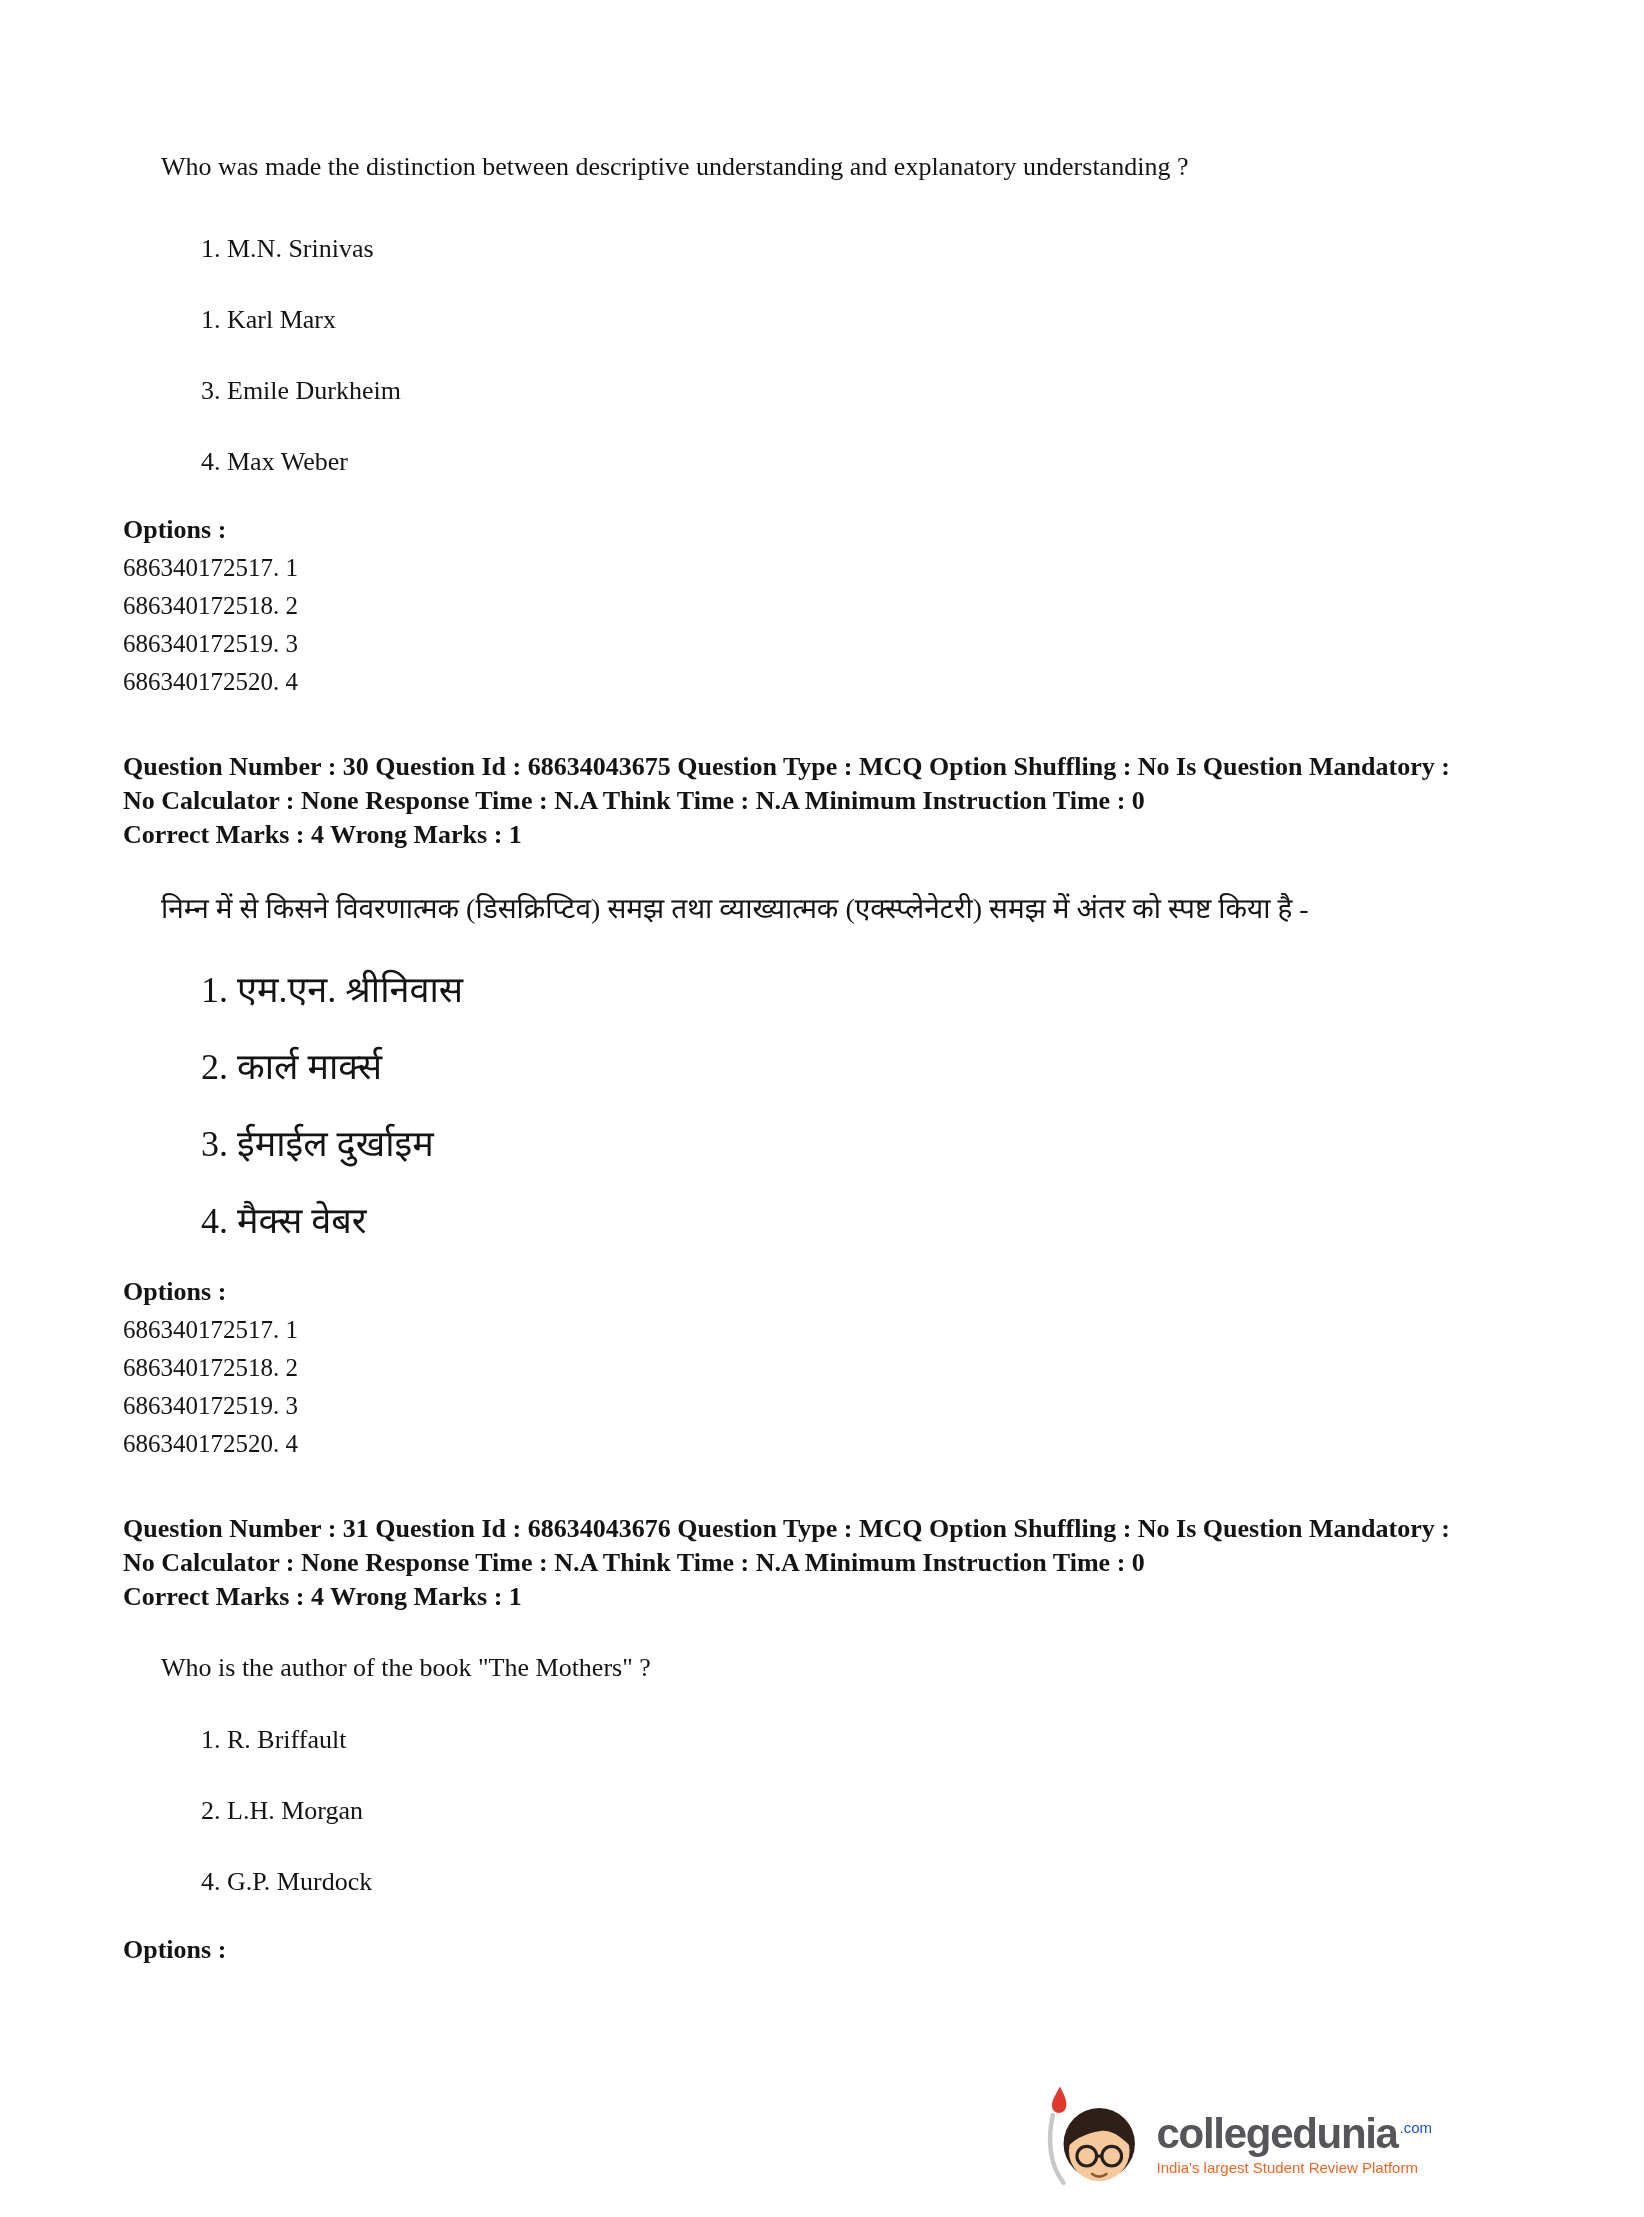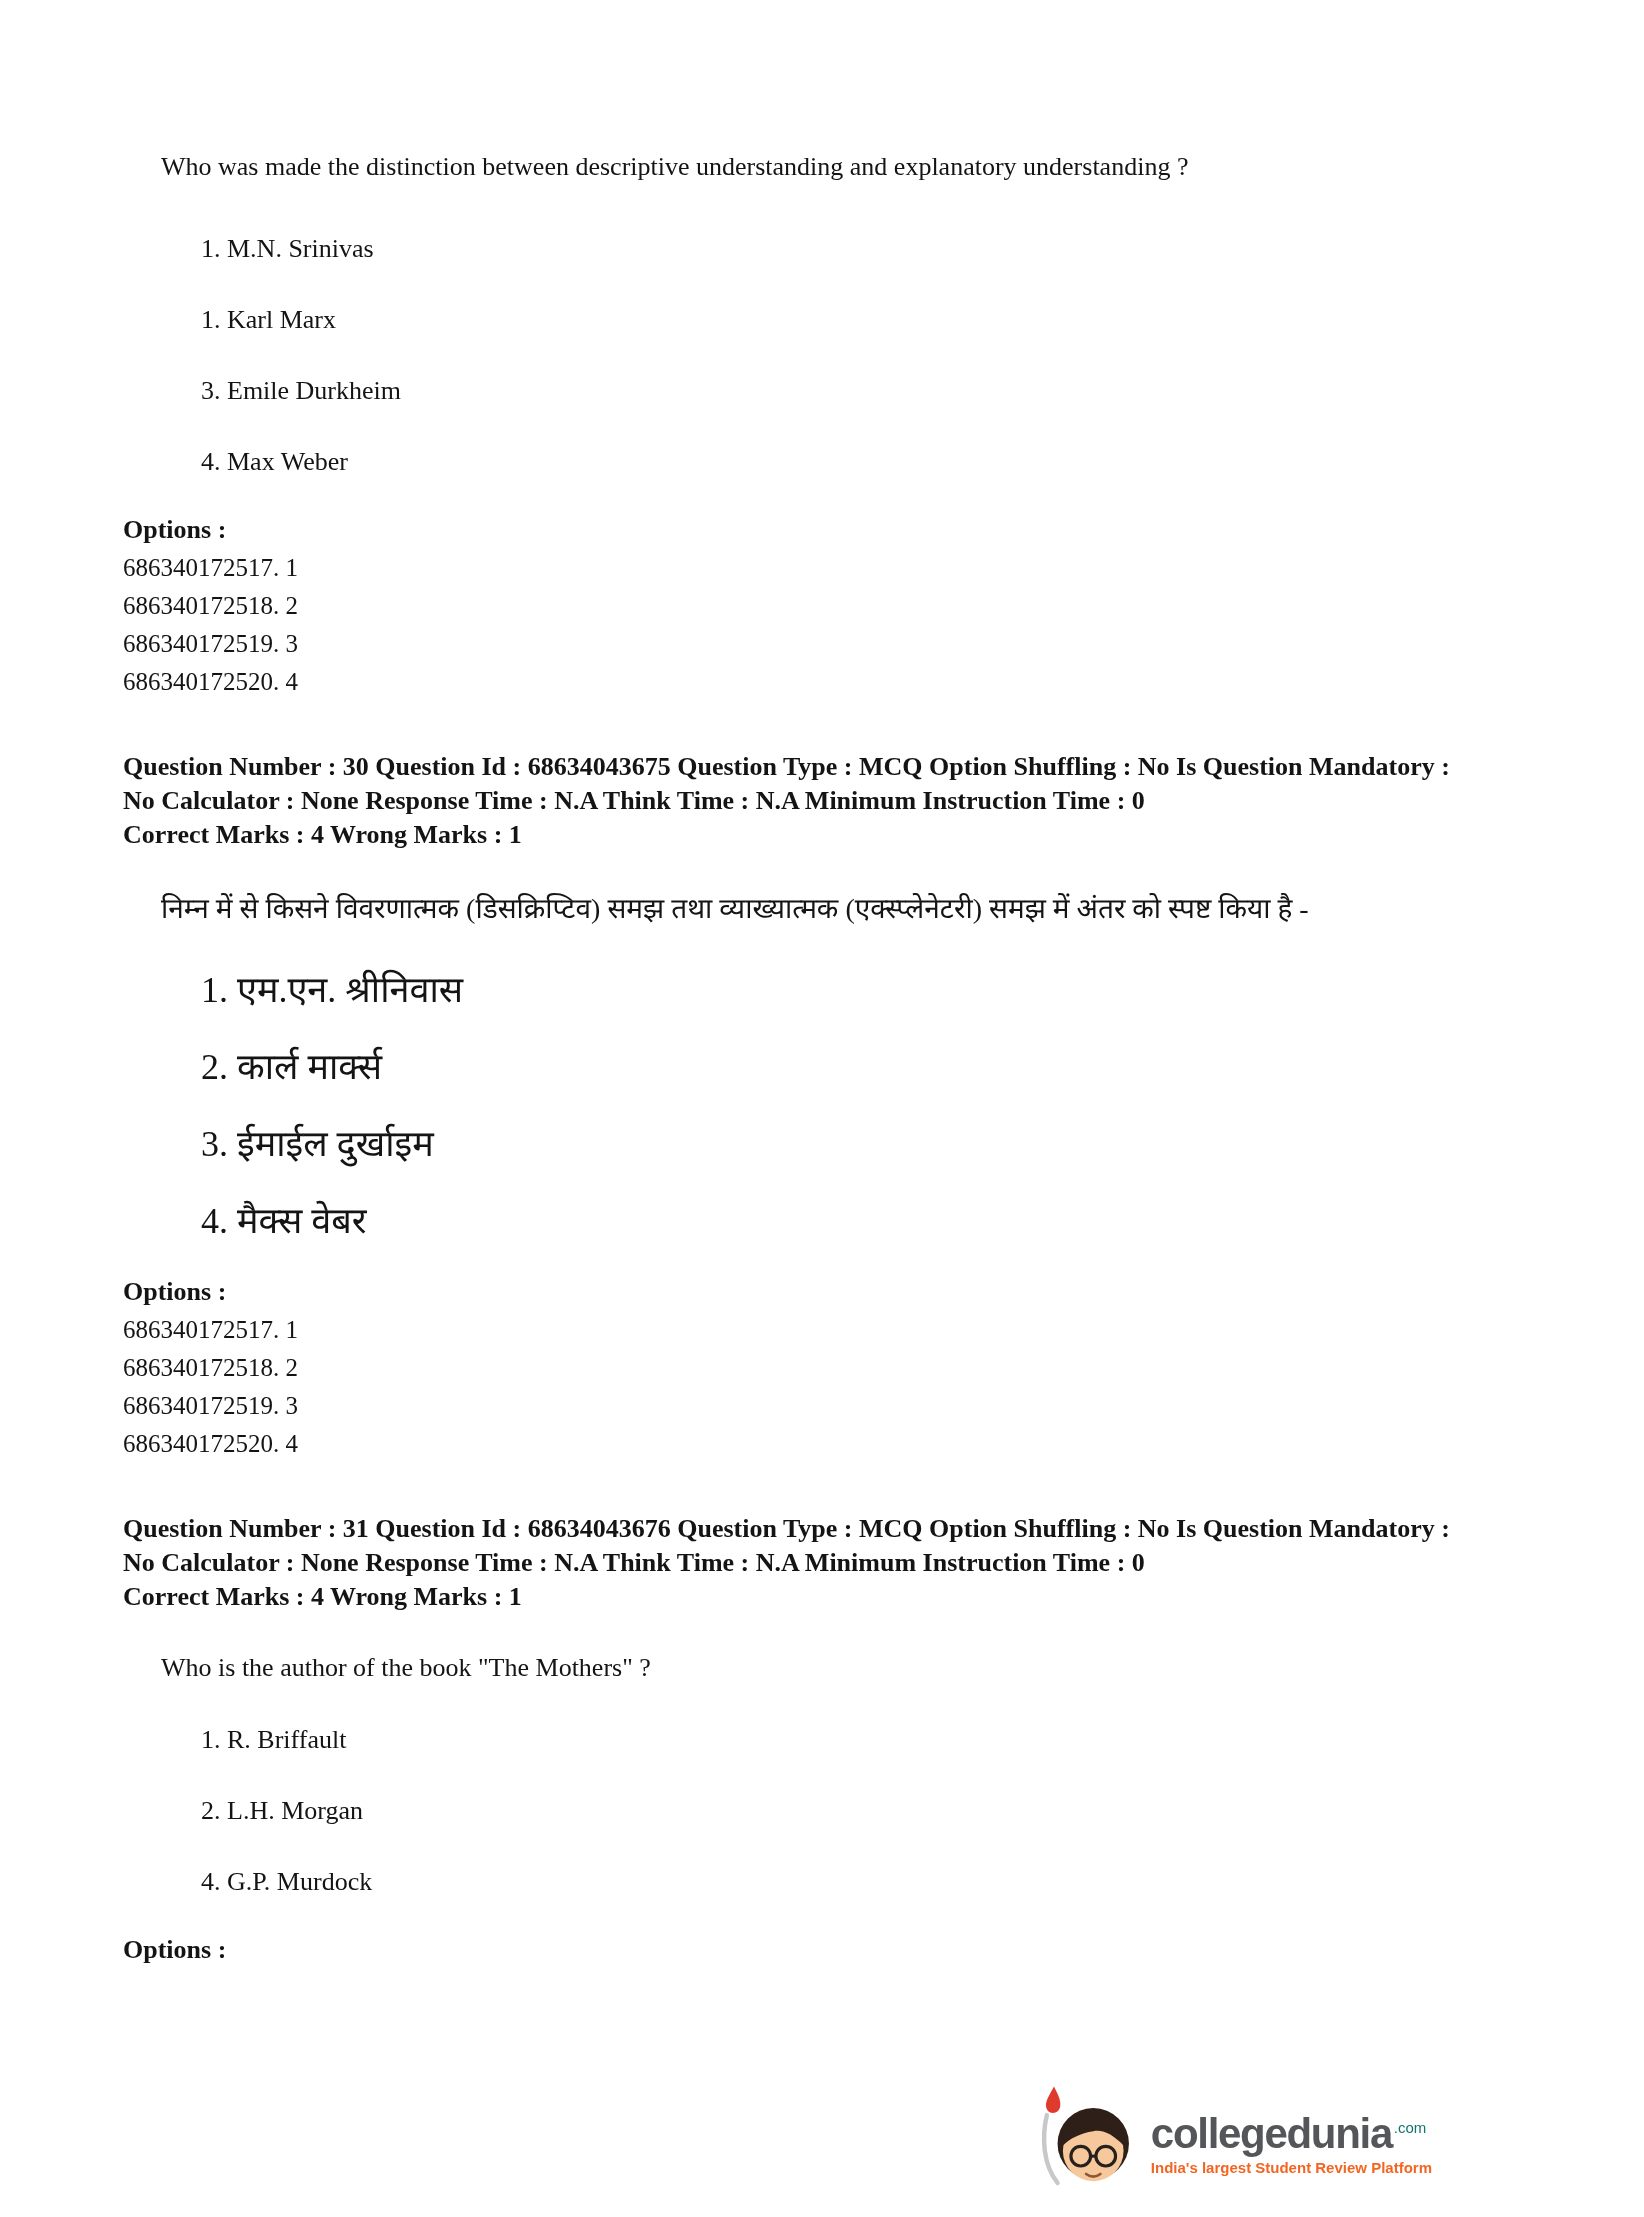--- a/index.html
+++ b/index.html
@@ -84,28 +84,28 @@
   .brand-name {
     font-size: 42px;
     font-weight: bold;
     color: #55565a;
     letter-spacing: -1.3px;
     line-height: 43px;
   }
   .brand-suffix {
     font-size: 15px;
     font-weight: normal;
-    color: #0f766e;
+    color: #1d4ed8;
     vertical-align: super;
     margin-left: 1.8px;
     letter-spacing: 0;
   }
   .tagline {
     font-size: 15px;
-    font-weight: bold;
+    font-weight: normal;
     color: #f26522;
     margin-top: 3.6px;
   }
 </style>
 </head>
 <body>
 
 <div class="page">
   <div class="content">
 

